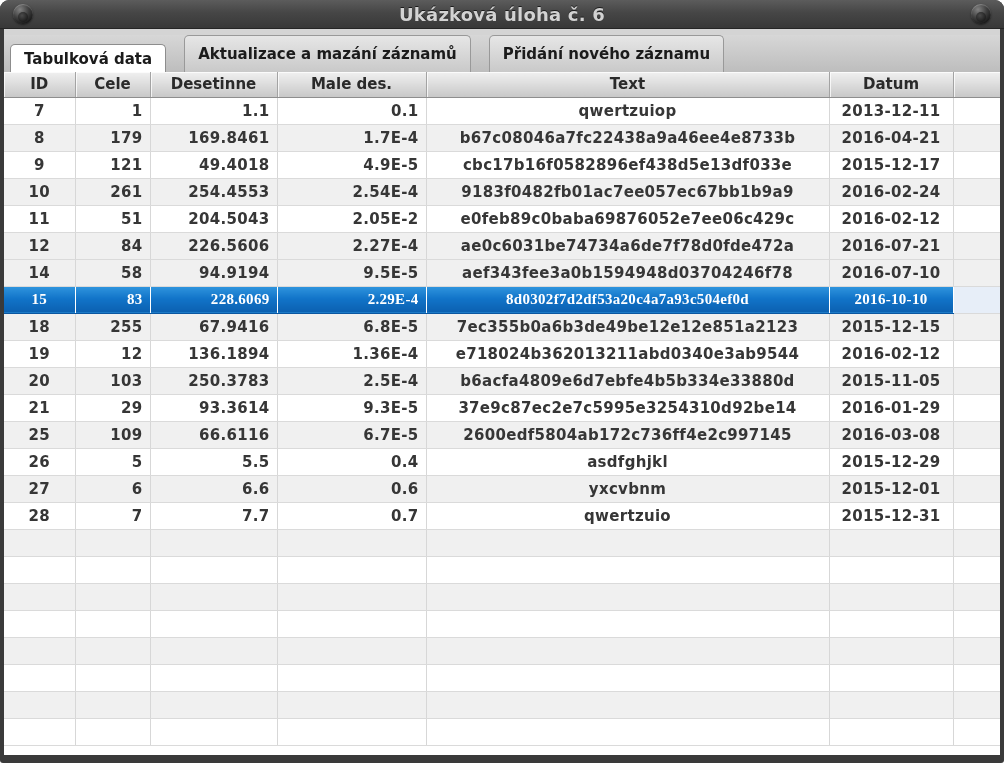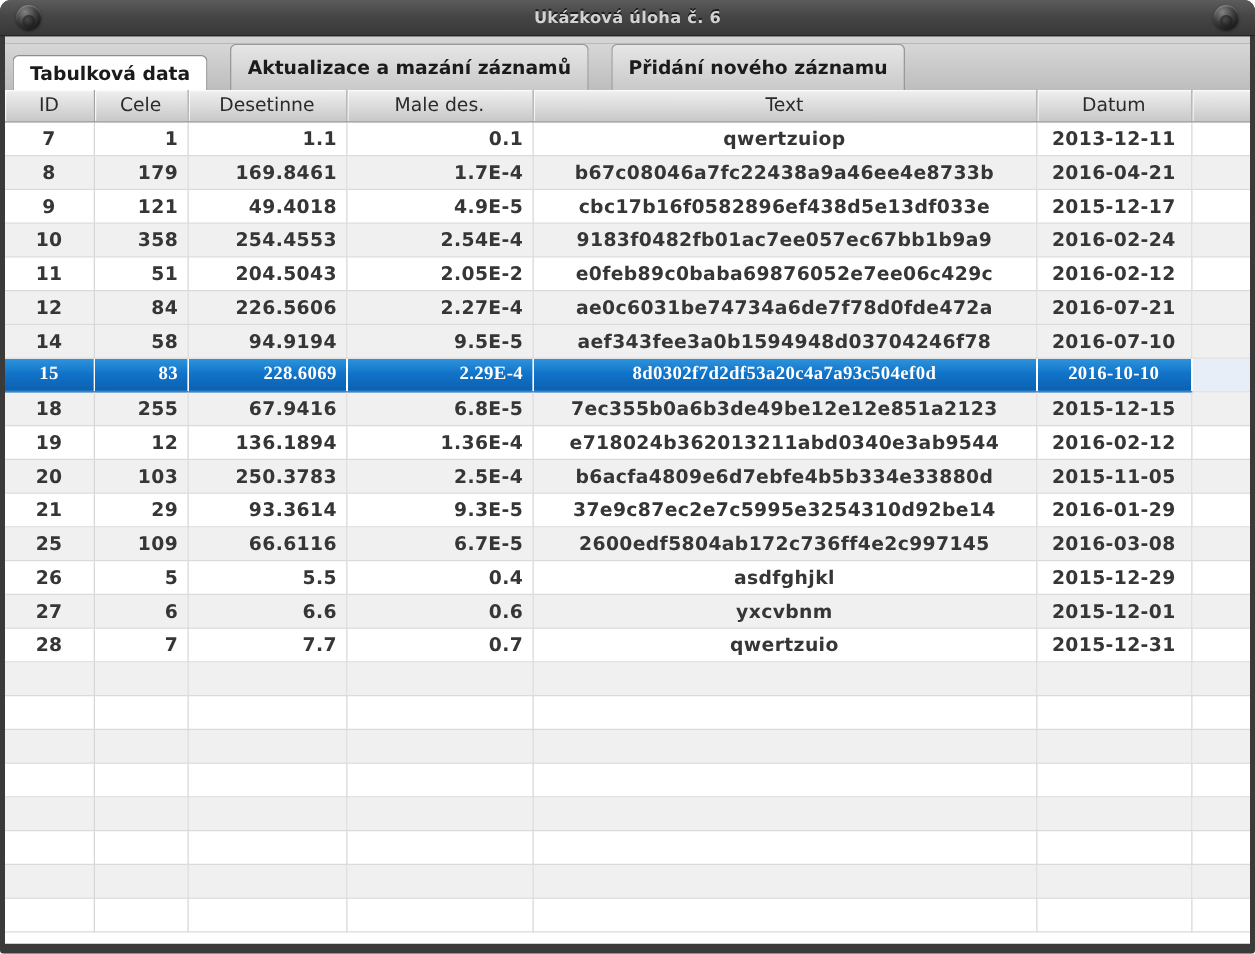--- a/index.html
+++ b/index.html
@@ -18,21 +18,21 @@
   }
   
   .titlebar {
     flex:0 0 28px; height:28px;
     background:linear-gradient(#5c5c5c,#464646 45%,#383838);
     border-bottom:1px solid #252525;
     display:flex; align-items:center; justify-content:center;
     position:relative;
   }
   .title {
-    color:#d2d2d2; font-size:13px; font-weight:bold;
+    color:#d2d2d2; font-size:18px; font-weight:bold;
     letter-spacing:.2px; text-shadow:0 -1px 0 #1c1c1c;
   }
   .orb {
     position:absolute; top:4px; width:20px; height:20px;
     border-radius:50%; border:none; cursor:default;
     background:radial-gradient(circle at 35% 28%, #828282, #3e3e3e 45%, #181818 78%);
     box-shadow:inset 0 1px 1px rgba(255,255,255,.28), 0 1px 2px rgba(0,0,0,.5);
   }
   .orb .orb-core {
     display:block; width:10px; height:10px; margin:5px auto 0;
@@ -69,21 +69,21 @@
   table.grid {
     border-collapse:collapse; table-layout:fixed;
     width:996px;
   }
   .grid th {
     height:25px; box-sizing:border-box;
     background:linear-gradient(#f0f0f0,#c8c8c8);
     border-right:1px solid #a3a3a3;
     border-bottom:1px solid #8e8e8e;
     box-shadow:inset 1px 1px 0 rgba(255,255,255,.75);
-    font-size:15px; font-weight:normal; color:#2a2a2a;
+    font-size:15px; font-weight:bold; color:#2a2a2a;
     text-align:center; padding:0 6px;
     white-space:nowrap; overflow:hidden;
   }
   .grid th:last-child { border-right:none; }
   .grid td {
     height:27px; box-sizing:border-box;
     border-right:1px solid #d7d7d7;
     border-bottom:1px solid #dadada;
     font-size:15px; font-weight:bold; color:#363636;
     letter-spacing:.3px;
@@ -182,21 +182,21 @@
     <td class="c0">9</td>
     <td class="c1">121</td>
     <td class="c2">49.4018</td>
     <td class="c3">4.9E-5</td>
     <td class="c4">cbc17b16f0582896ef438d5e13df033e</td>
     <td class="c5">2015-12-17</td>
     <td class="c6"></td>
   </tr>
           <tr class="stripe">
     <td class="c0">10</td>
-    <td class="c1">358</td>
+    <td class="c1">261</td>
     <td class="c2">254.4553</td>
     <td class="c3">2.54E-4</td>
     <td class="c4">9183f0482fb01ac7ee057ec67bb1b9a9</td>
     <td class="c5">2016-02-24</td>
     <td class="c6"></td>
   </tr>
           <tr>
     <td class="c0">11</td>
     <td class="c1">51</td>
     <td class="c2">204.5043</td>

